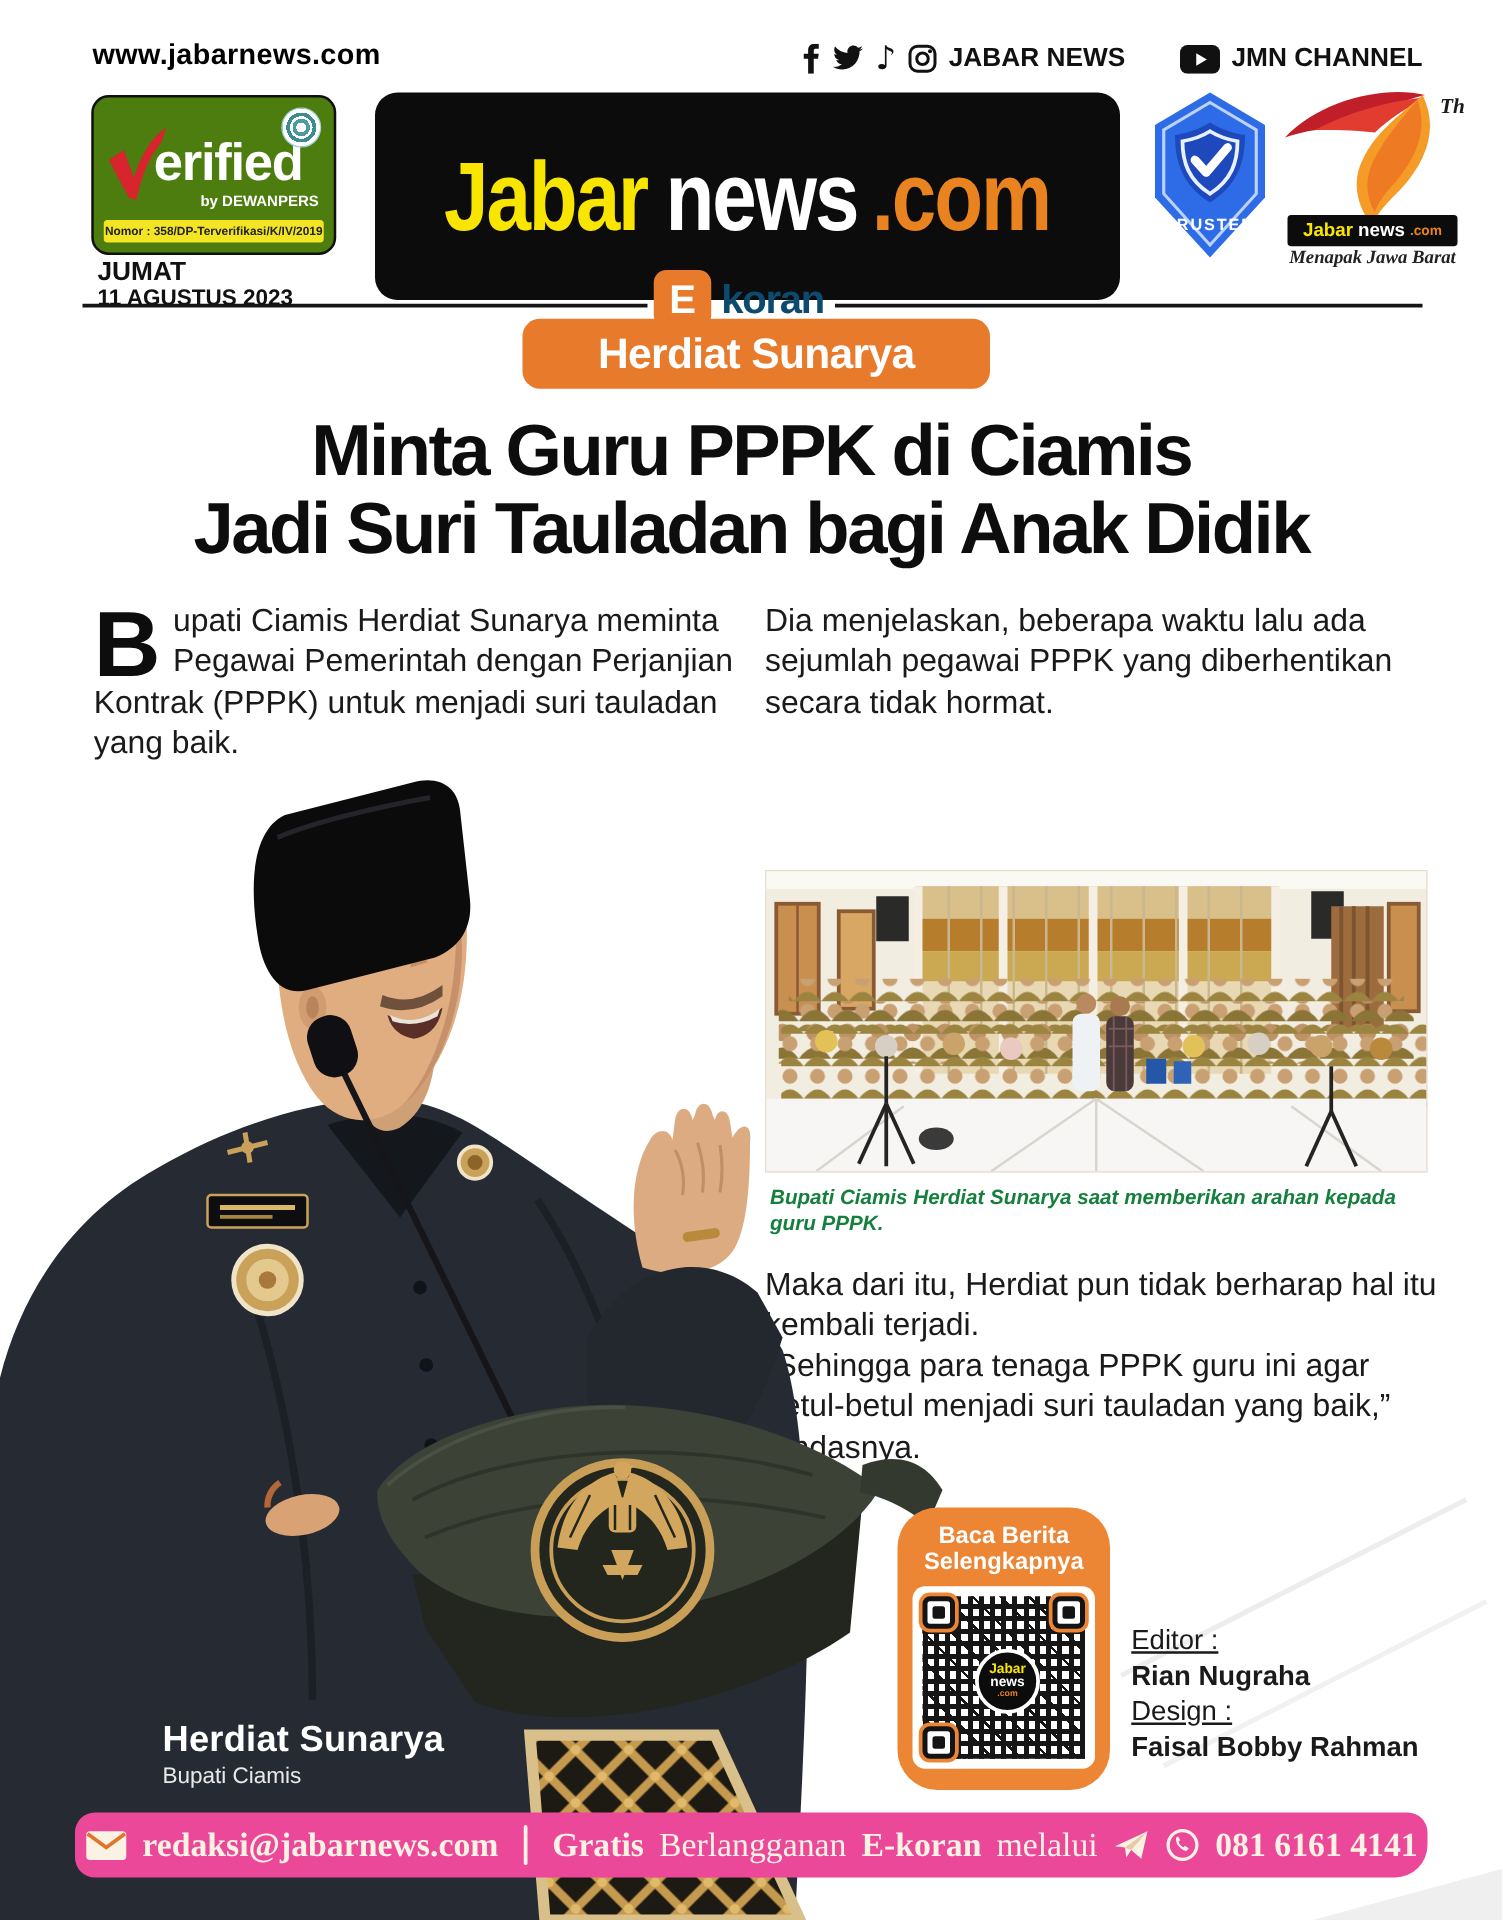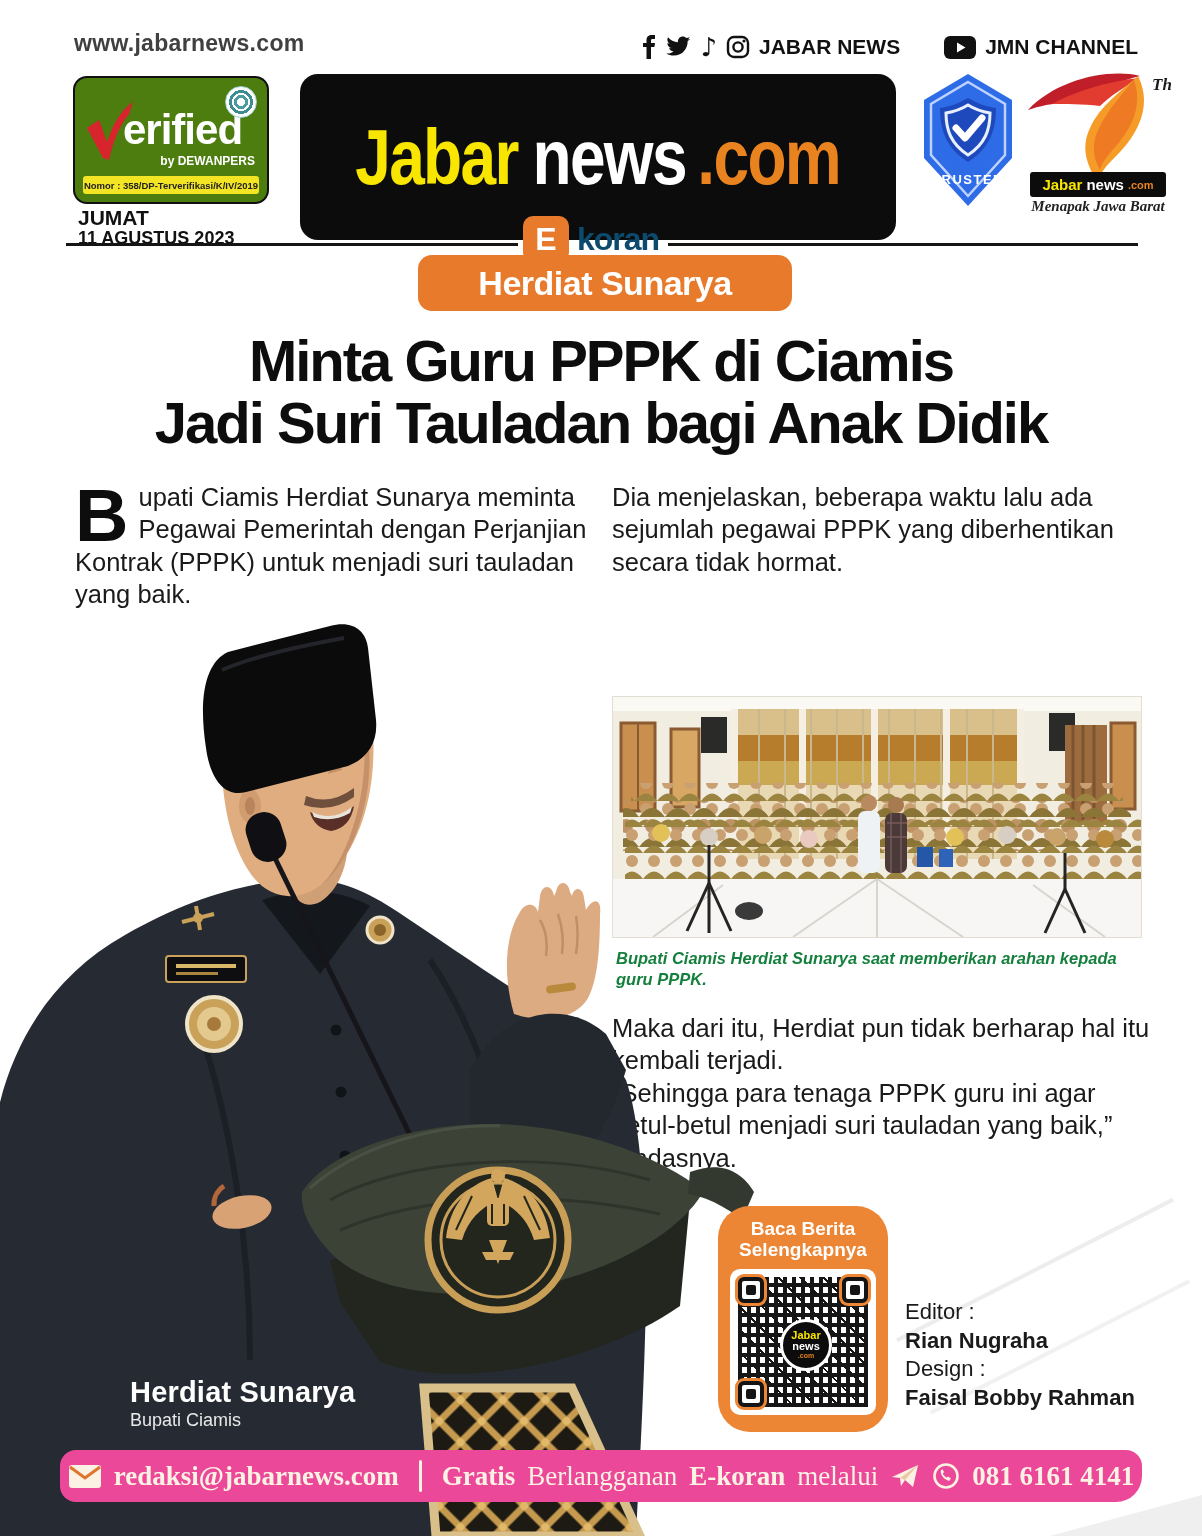--- a/index.html
+++ b/index.html
@@ -1,21 +1,21 @@
 <!DOCTYPE html>
 <html><head>
 <meta charset="utf-8">
 <style>
   html,body{margin:0;padding:0;background:#fff;}
   #page{position:relative;width:1202px;height:1536px;background:#fff;overflow:hidden;
         font-family:"Liberation Sans",sans-serif;color:#141414;}
   .abs{position:absolute;}
 
   
-  .site-url{left:74px;top:30px;font-size:23px;font-weight:700;letter-spacing:.3px;color:#404040;}
+  .site-url{left:74px;top:30px;font-size:23px;font-weight:700;letter-spacing:.3px;color:#000000;}
   .social-row{right:64px;top:34px;display:flex;align-items:center;gap:9px;font-size:21px;font-weight:700;color:#111;}
   .social-row .gap{width:26px;}
   .icn{display:inline-flex;align-items:center;justify-content:center;}
   .tiktok-glyph{font-family:"DejaVu Sans",sans-serif;font-size:26px;font-weight:700;line-height:1;}
 
   .verified{left:75px;top:78px;width:192px;height:124px;background:#4d7c0f;border-radius:12px;
             box-shadow:0 0 0 2px #101010;}
   .verified .check{position:absolute;left:8px;top:22px;}
   .verified .word{position:absolute;left:48px;top:28px;font-size:42px;font-weight:700;color:#fff;letter-spacing:-1px;}
   .verified .by{position:absolute;right:12px;top:76px;font-size:12px;font-weight:700;color:#fff;}
@@ -80,21 +80,21 @@
           box-shadow:0 0 0 3px #ec8534;box-sizing:border-box;}
   .finder::after{content:"";position:absolute;left:4px;top:4px;width:10px;height:10px;background:#141414;border-radius:2px;}
   .f1{left:8px;top:8px;} .f2{right:8px;top:8px;} .f3{left:8px;bottom:8px;}
   .qrlogo{position:absolute;left:50%;top:50%;width:46px;height:46px;margin:-23px 0 0 -23px;background:#0c0c0c;border-radius:50%;
           border:3px solid #fff;display:flex;flex-direction:column;align-items:center;justify-content:center;line-height:1;}
   .qrlogo .a{color:#f8e500;font-size:11px;font-weight:800;}
   .qrlogo .b{color:#fff;font-size:11px;font-weight:800;}
   .qrlogo .c{color:#e8831f;font-size:7px;font-weight:800;}
 
   .credits{left:905px;top:1298px;z-index:4;font-size:22px;line-height:1.3;color:#1a1a1a;}
-  .credits .lbl{font-weight:500;}
+  .credits .lbl{font-weight:500;text-decoration:underline;}
   .credits .nm{font-weight:800;}
 
   
   .footerbar{left:60px;top:1450px;width:1082px;height:52px;background:#ec4899;border-radius:16px 16px 26px 16px;z-index:5;
              display:flex;align-items:center;justify-content:center;gap:12px;color:#fcf2e4;
              font-family:"Liberation Serif",serif;font-size:27px;}
   .footerbar .bold{font-weight:700;}
   .footerbar .sep{width:3px;height:32px;background:#fcf2e4;margin:0 8px;border-radius:2px;}
 
   

